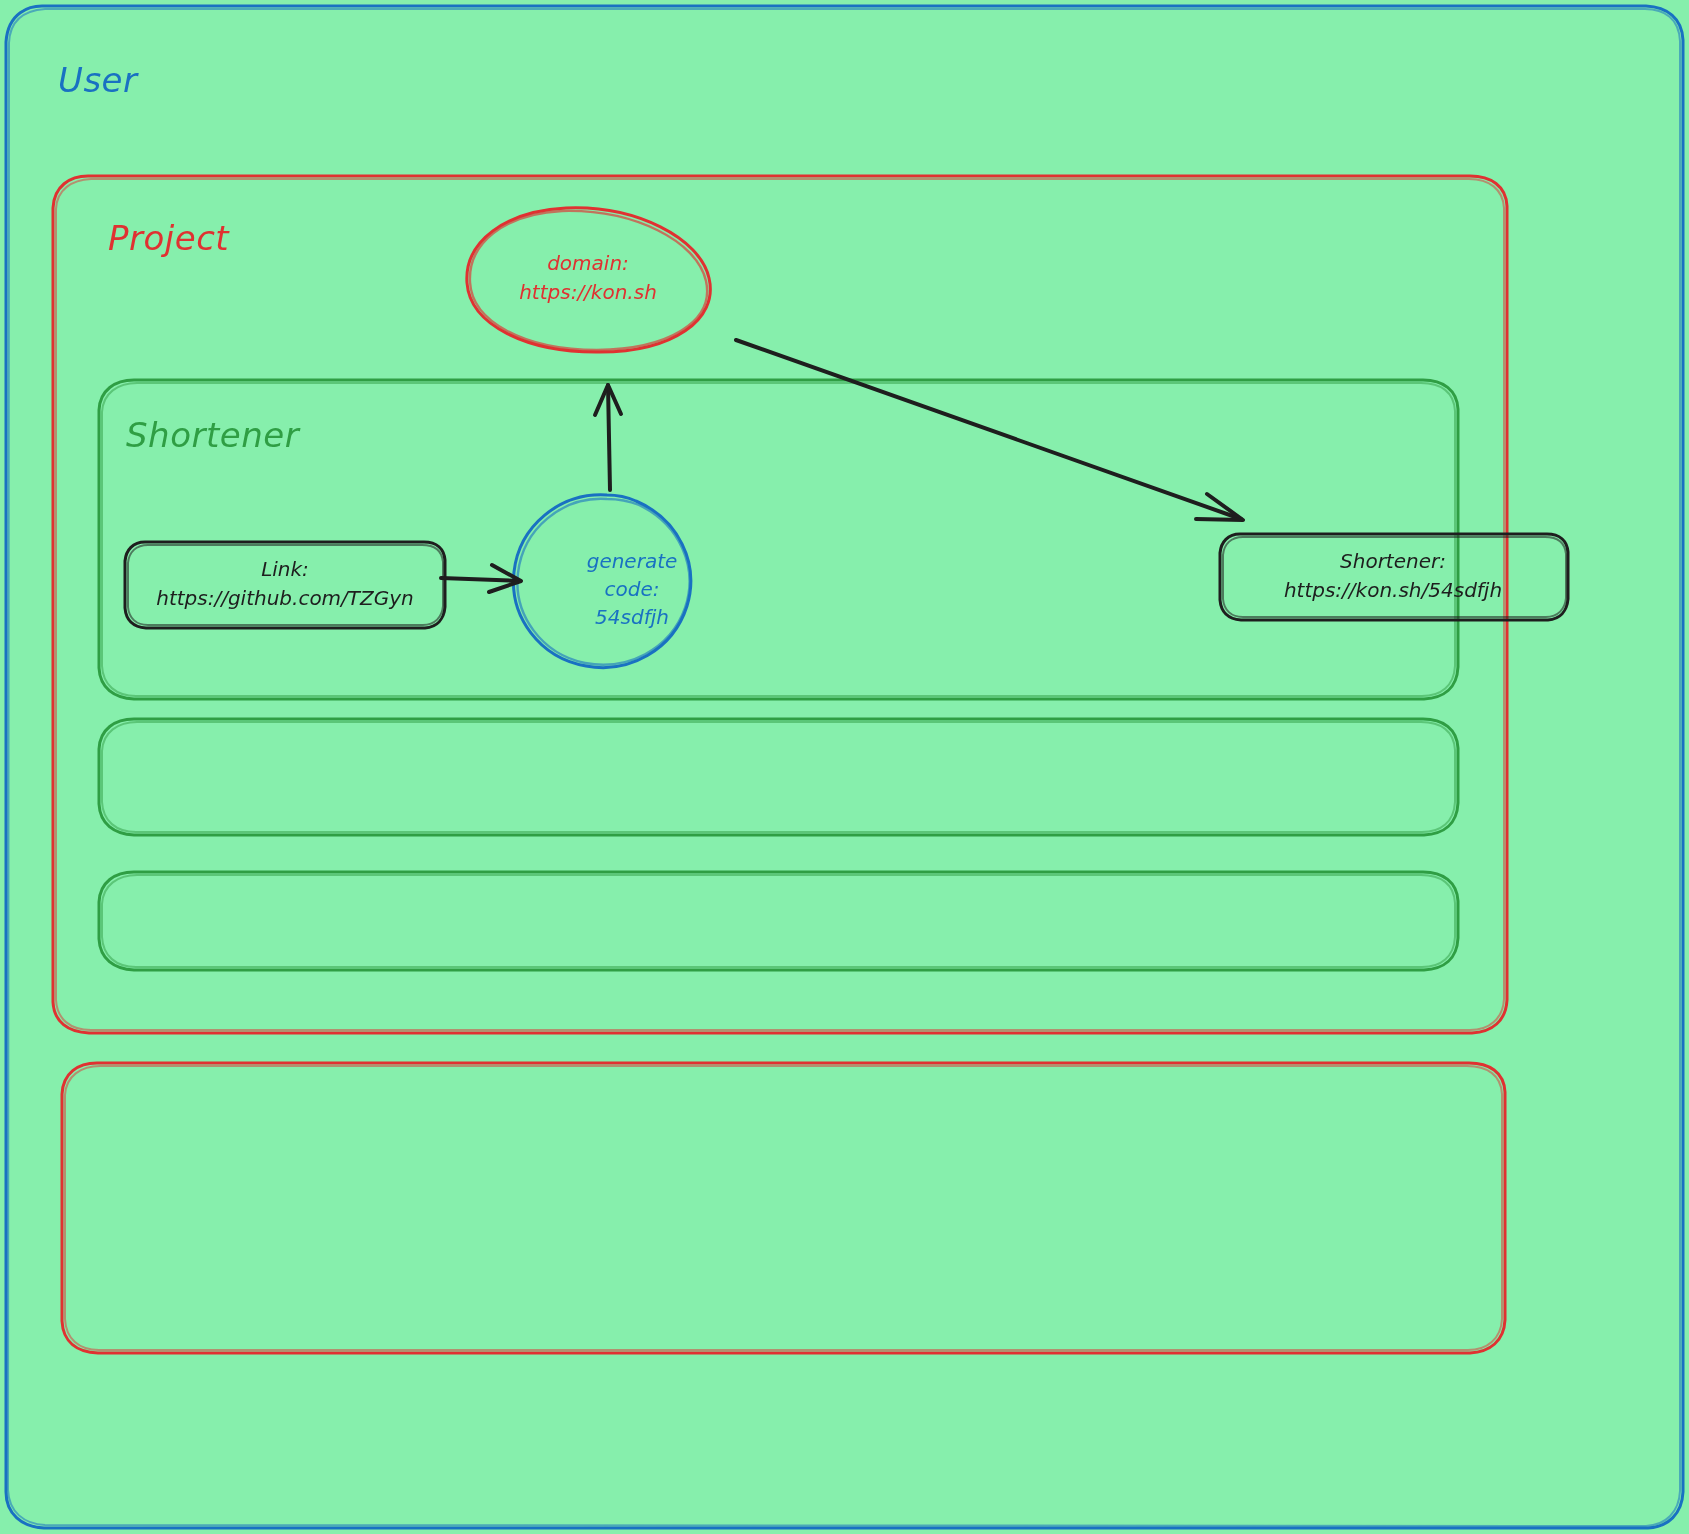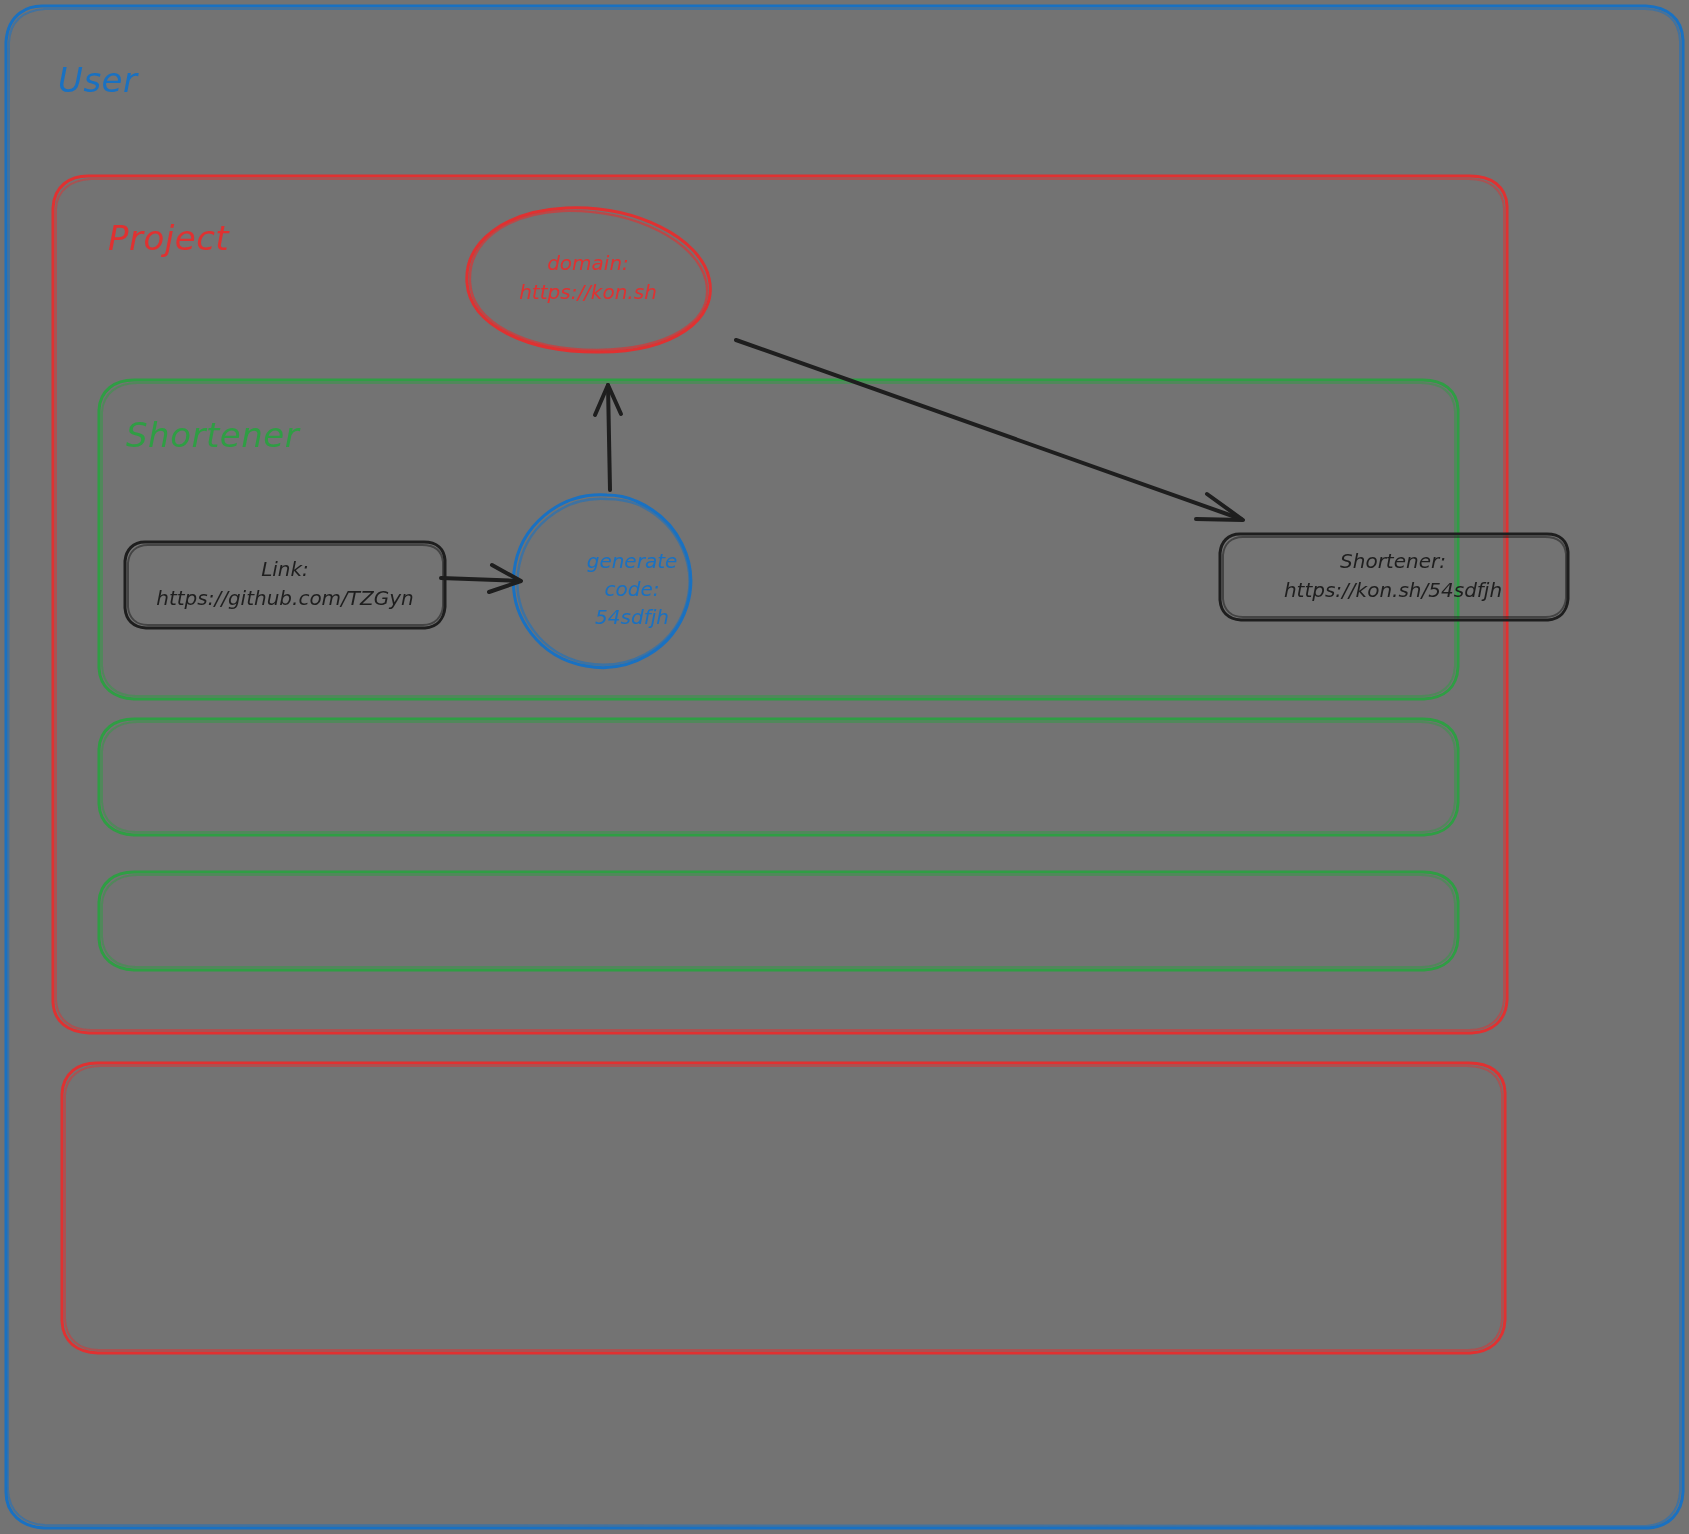--- a/index.html
+++ b/index.html
@@ -10,21 +10,21 @@
   body {
     width: 1689px;
     height: 1534px;
     font-family: "DejaVu Sans", sans-serif;
     overflow: hidden;
   }
   #canvas-root {
     position: relative;
     width: 1689px;
     height: 1534px;
-    background: #737373;
+    background: #86efac;
   }
   svg.diagram {
     position: absolute;
     top: 0;
     left: 0;
     width: 1689px;
     height: 1534px;
     display: block;
   }
   .hand-text {

